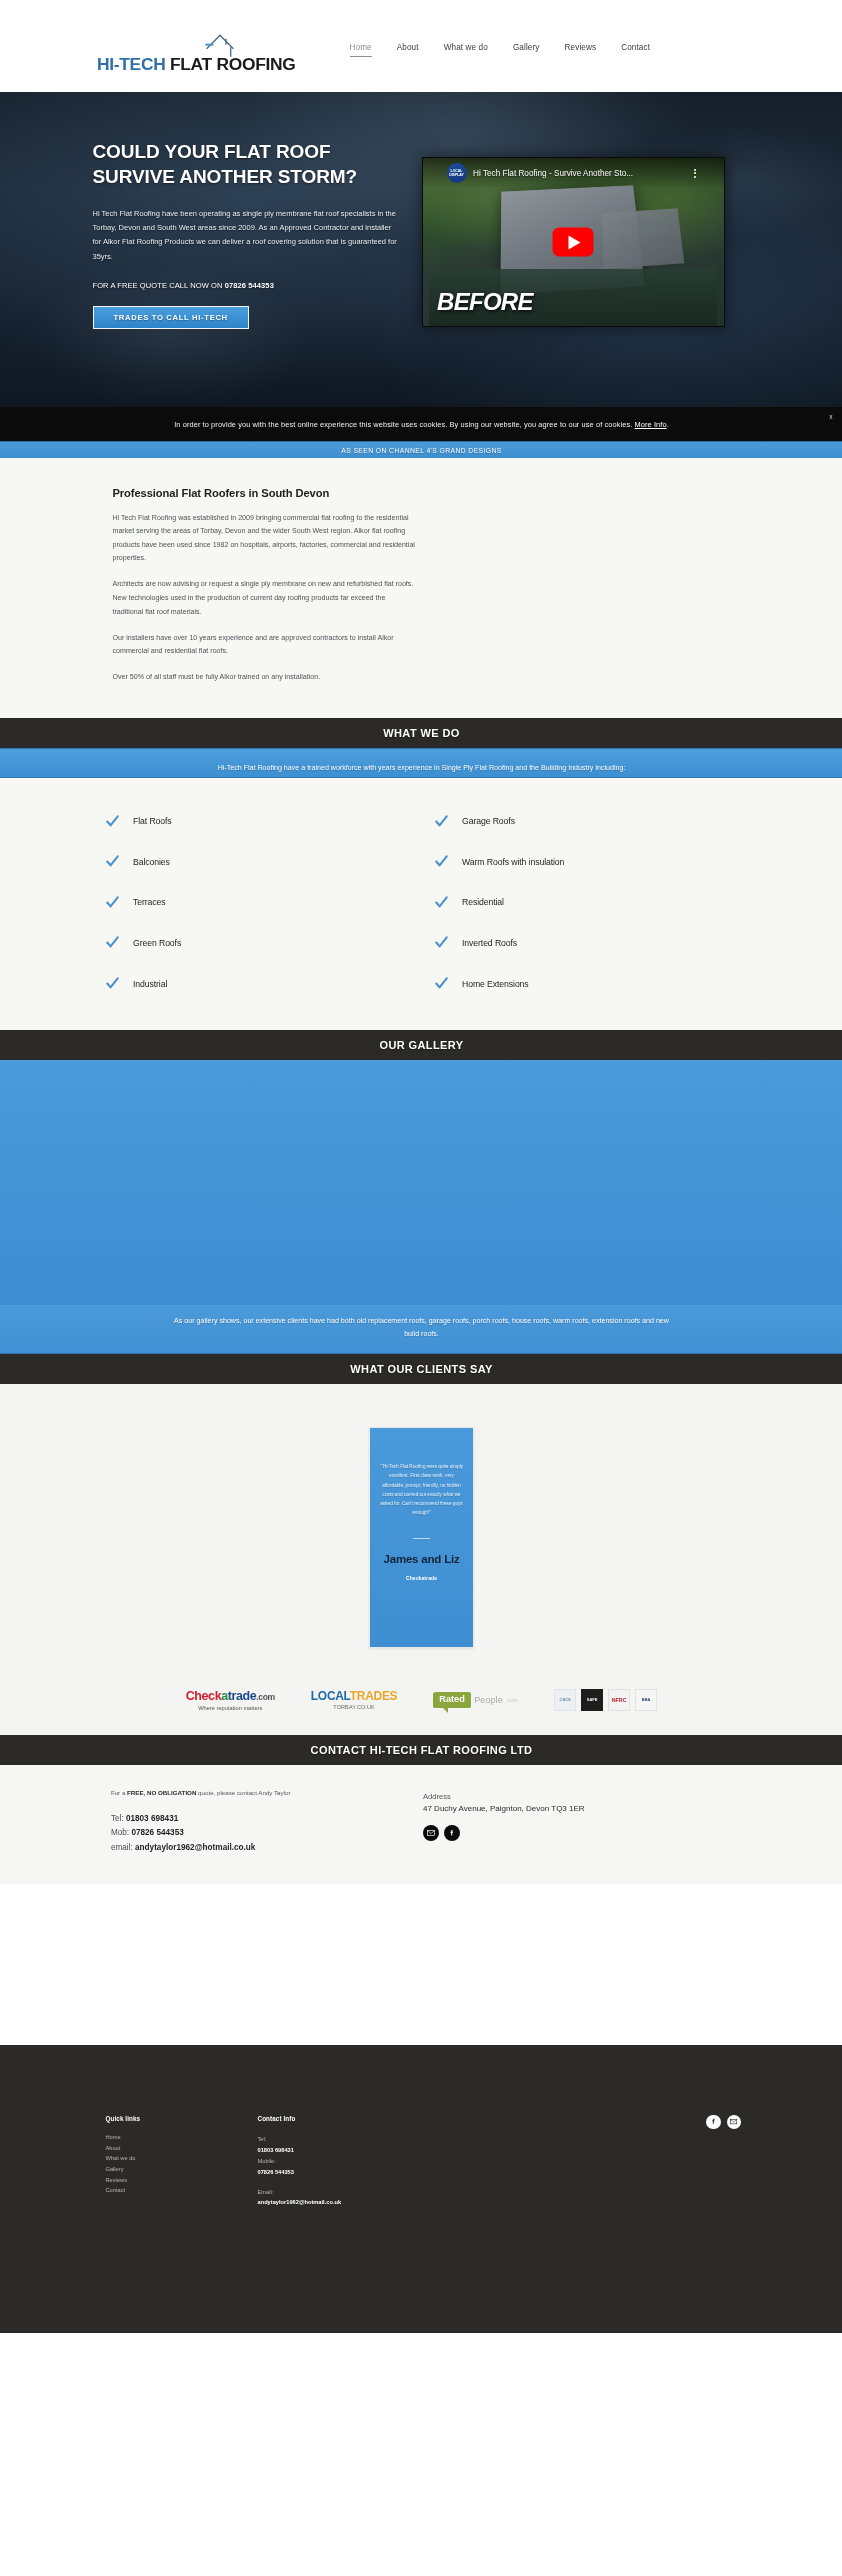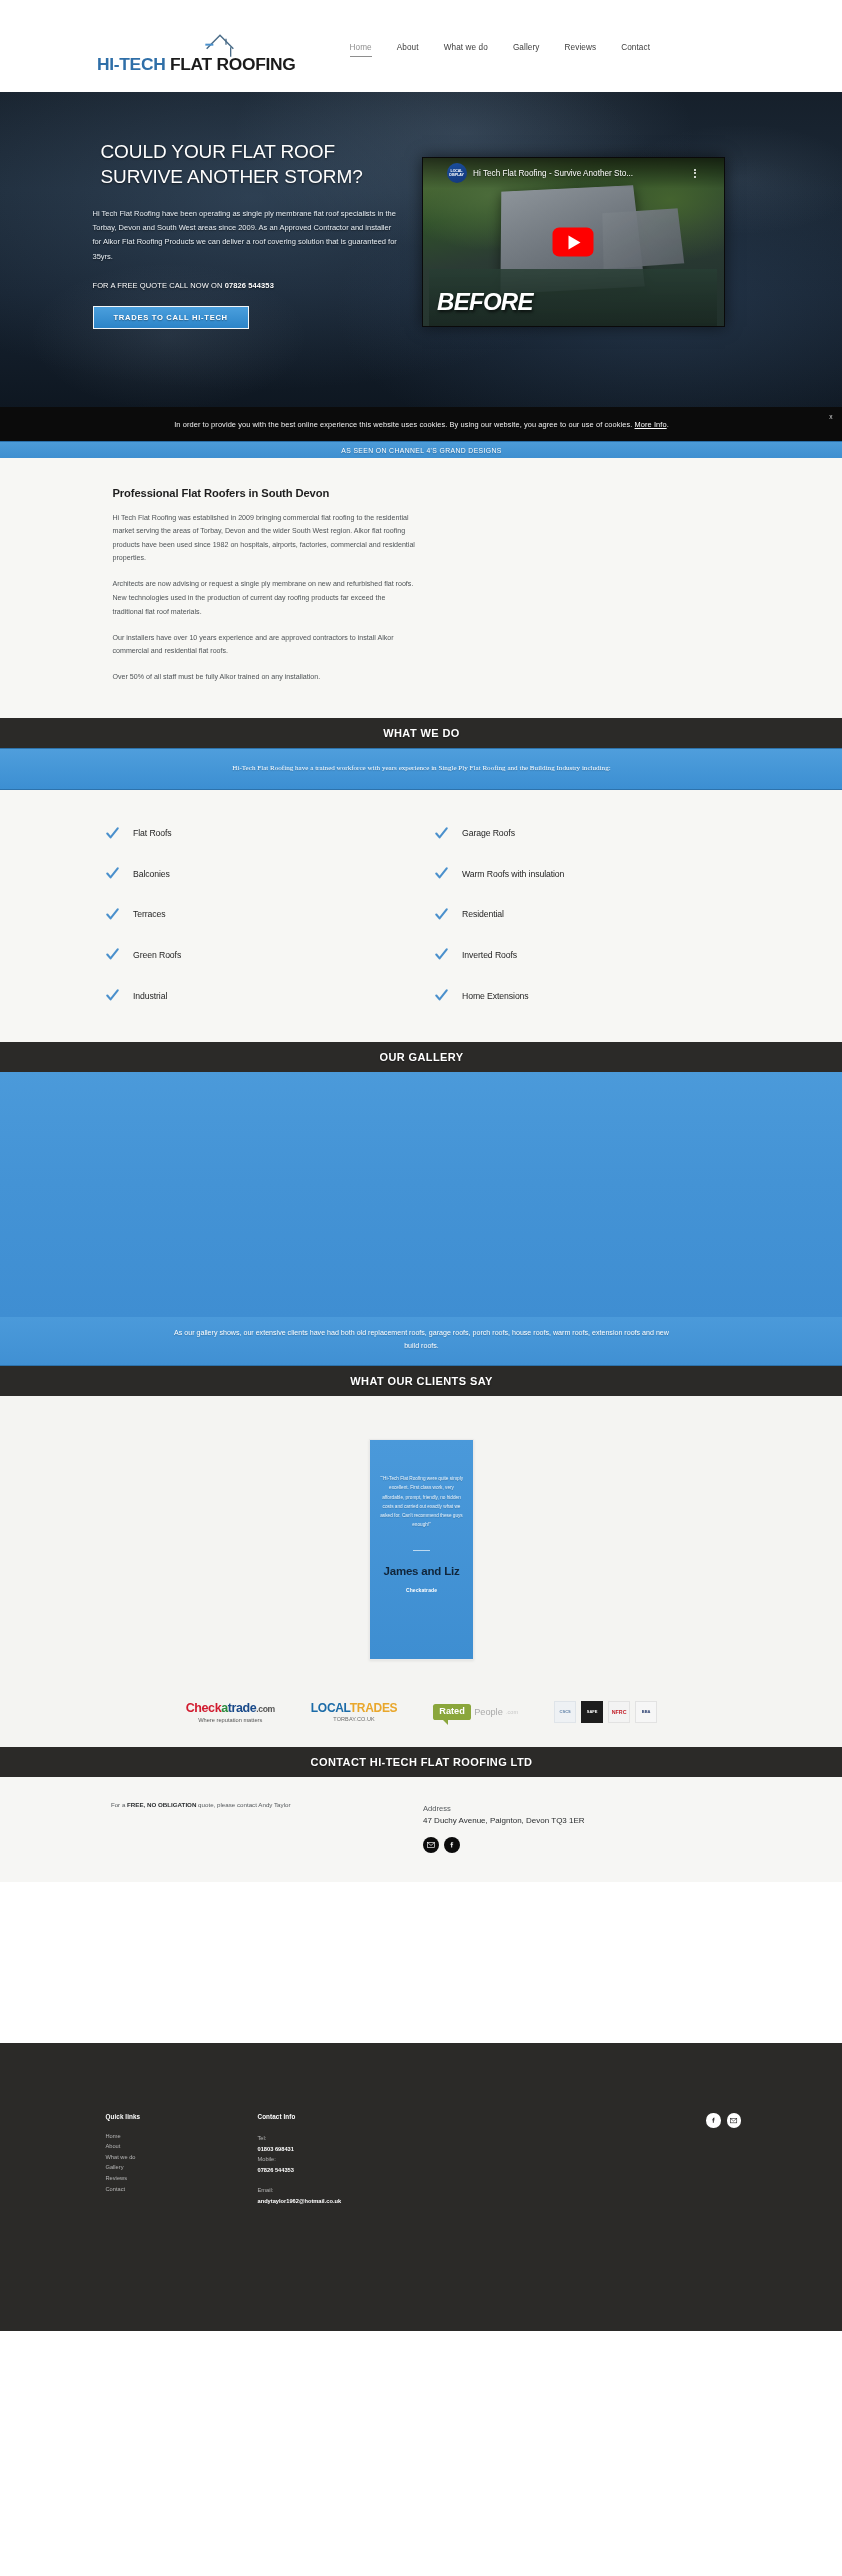--- a/index.html
+++ b/index.html
@@ -90,25 +90,24 @@
     z-index: 2;
     width: 658px;
     margin: 0 auto;
     display: flex;
     padding-top: 47px;
   }
   .hero-left { width: 329px; padding-right: 20px; }
   .hero-title {
     color: #ffffff;
     font-size: 19px;
-    font-weight: 400;
+    font-weight: 700;
     line-height: 1.33;
     letter-spacing: -0.1px;
     text-shadow: 0 0.7px 2px rgba(0,0,0,.5);
-    margin-left: 8px;
   }
   .hero-body {
     color: #e8eef3;
     font-size: 7.5px;
     line-height: 1.92;
     margin-top: 17px;
     text-shadow: 0 0.7px 1.3px rgba(0,0,0,.5);
   }
   .hero-cta-line {
     color: #ffffff;
@@ -264,23 +263,22 @@
     height: 30px;
     background: #2b2a28;
     display:flex; align-items:center; justify-content:center;
     color:#ffffff; font-size:11px; font-weight:700; letter-spacing:0.4px;
     text-shadow: 0 0.7px 1.3px rgba(0,0,0,.45);
   }
   .blue-band {
     background: linear-gradient(180deg,#4f9edc 0%, #3c8fd2 100%);
     border-top: 0.7px solid #2d72ab;
     border-bottom: 0.7px solid #2d72ab;
-    padding: 13px 0 14px 0;
+    padding: 13px 0 2px 0;
     text-align:center;
-    font-family:Liberation Serif, serif;
   }
   .blue-band p {
     width: 461px; margin: 0 auto;
     color:#ffffff; font-size:7.1px; line-height:1.85;
     text-shadow: 0 0.7px 1.3px rgba(0,0,0,.22);
   }
 
   
   .services {
     background: #f7f7f4;
@@ -642,20 +640,25 @@
       <div class="cert cert-c">NFRC</div>
       <div class="cert cert-d">BBA</div>
     </div>
   </div>
 
   <div class="sec-head">CONTACT HI-TECH FLAT ROOFING LTD</div>
   <div class="contact-body">
     <div class="contact-inner">
       <div class="c-left">
         <div class="c-note"><span>For a </span><b>FREE, NO OBLIGATION</b><span> quote, please contact Andy Taylor</span></div>
+        <div class="c-lines">
+          <div><span>Tel: </span><b>01803 698431</b></div>
+          <div><span>Mob: </span><b>07826 544353</b></div>
+          <div><span>email: </span><b>andytaylor1962@hotmail.co.uk</b></div>
+        </div>
       </div>
       <div class="c-right">
         <div class="c-addr-label">Address</div>
         <div class="c-addr">47 Duchy Avenue, Paignton, Devon TQ3 1ER</div>
         <div class="social-row">
           <div class="soc">
             <svg width="8" height="8" viewBox="0 0 16 16">
                 <rect x="1" y="3" width="14" height="10" fill="none" stroke="#fff" stroke-width="1.3"></rect>
                 <path d="M1 3 L8 9 L15 3" fill="none" stroke="#fff" stroke-width="1.3"></path>
               </svg>

